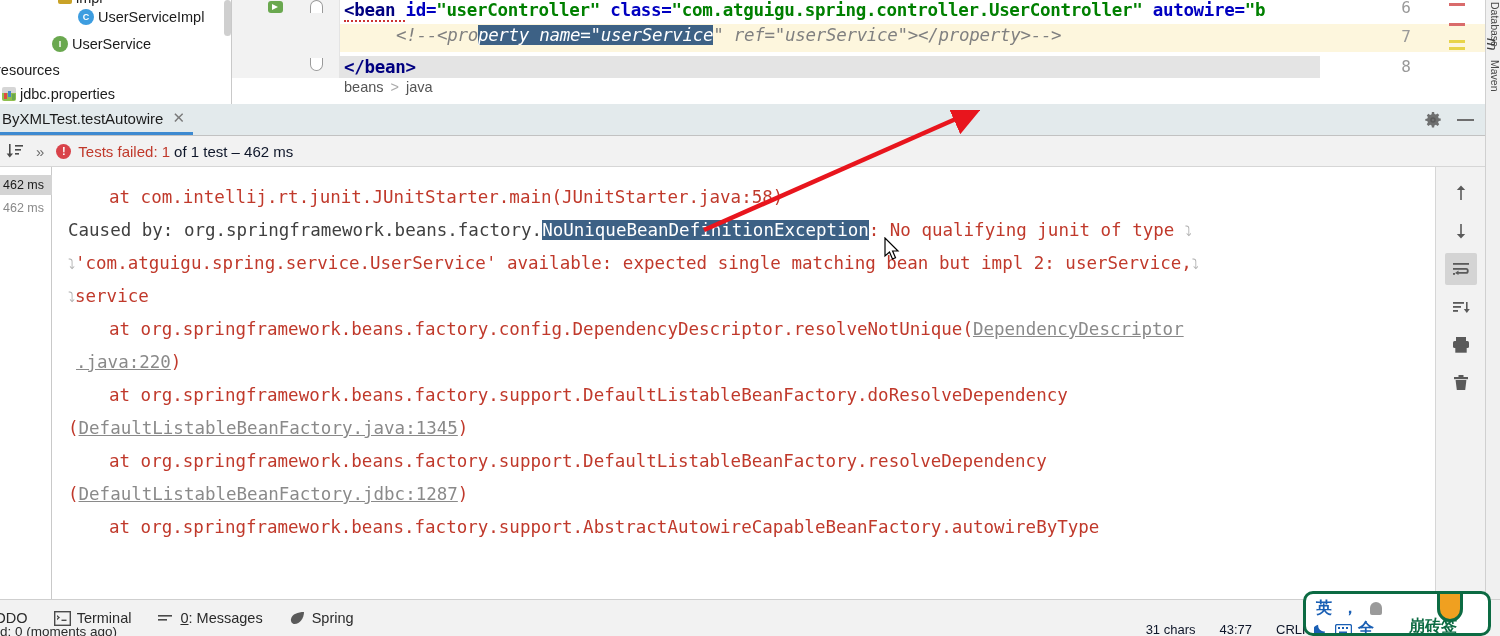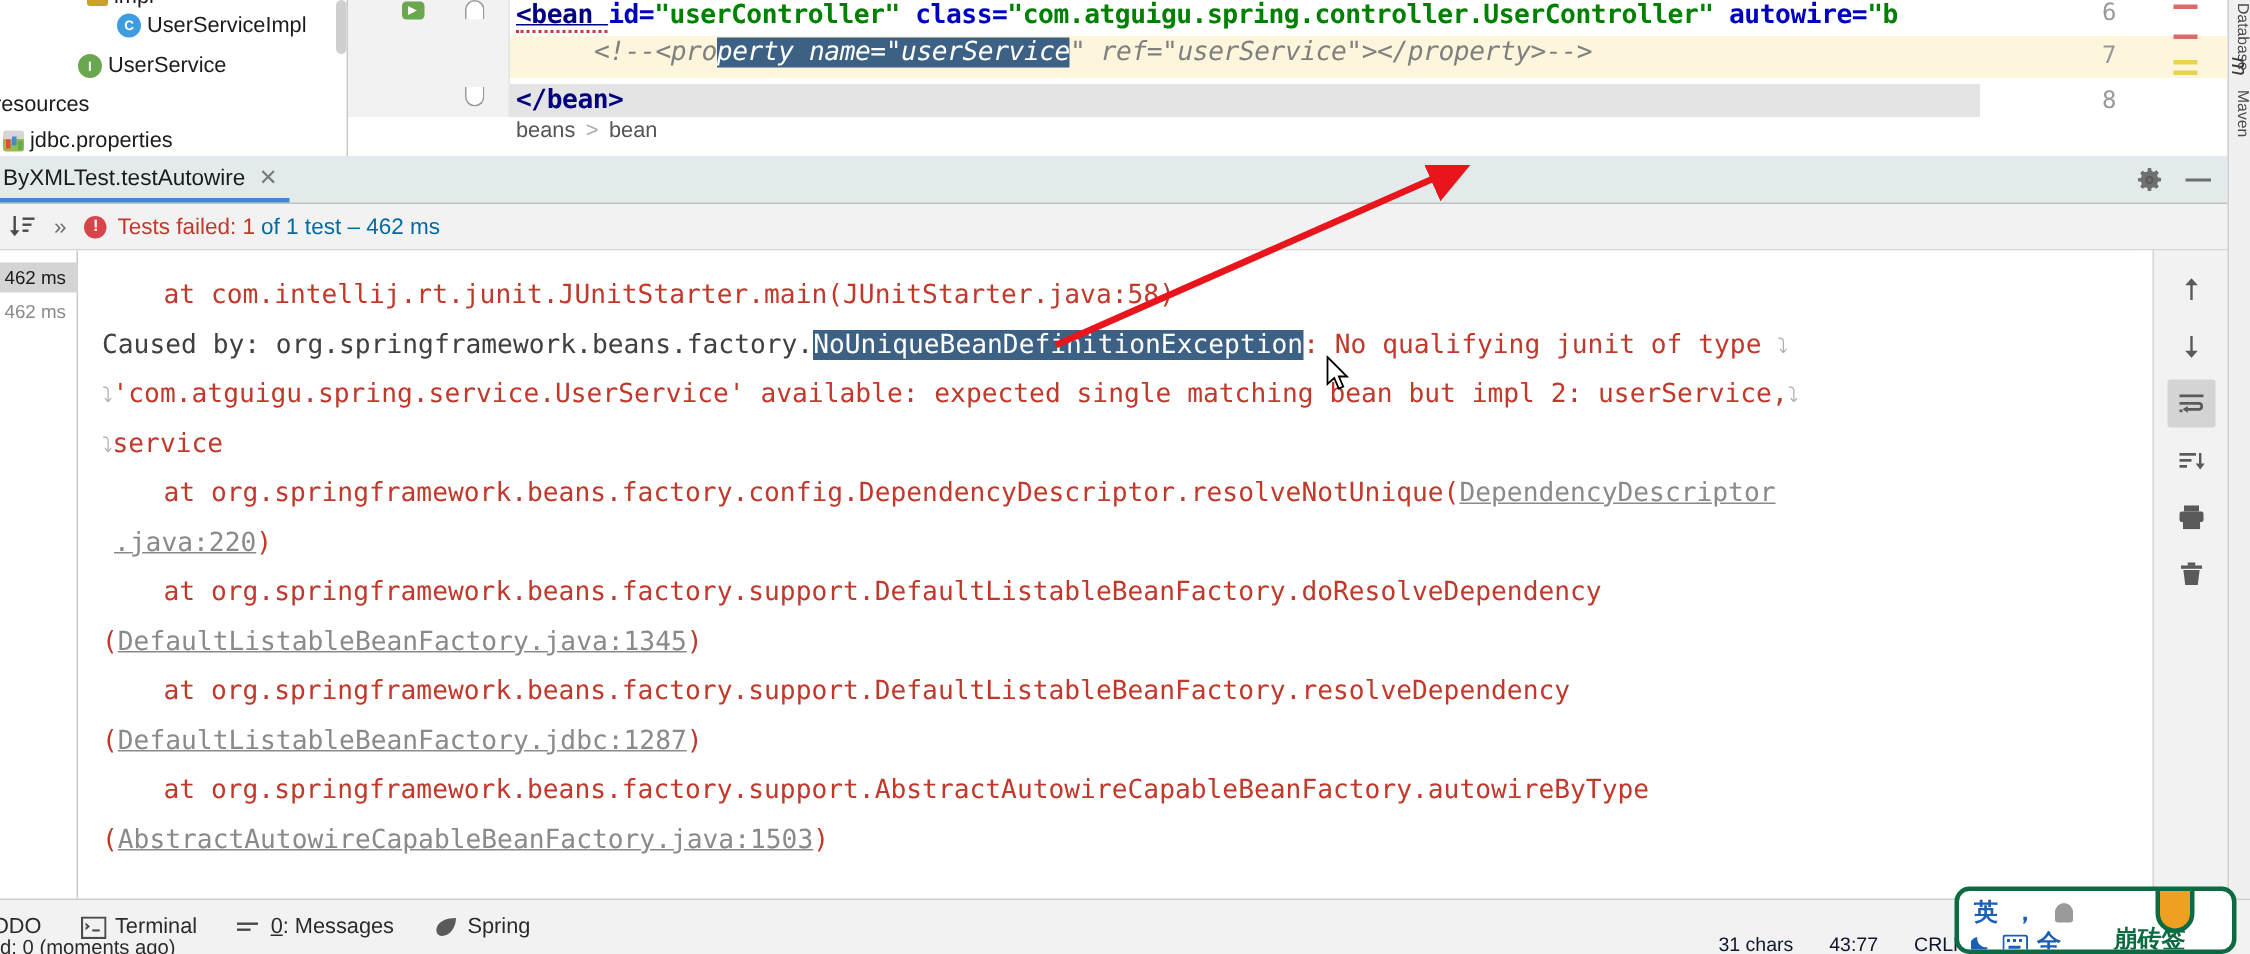--- a/index.html
+++ b/index.html
@@ -95,21 +95,20 @@
   .hl-row8 {
     position: absolute; left: 108px; top: 56px; width: 980px; height: 22px;
     background: #e4e4e4;
   }
   .k-tag   { color: #000080; }
   .k-attr  { color: #0000c0; }
   .k-val   { color: #008000; }
   .sel-blue { background: #3d6185; color: #ffffff; }
   .squiggle {
     border-bottom: 2px dotted #cc3333;
-    text-decoration: underline;
   }
 
   .breadcrumb {
     position: absolute; left: 112px; top: 79px;
     font-size: 14.5px; color: #555555;
   }
   .breadcrumb .sep { color: #aaaaaa; margin: 0 7px; }
 
   .editor-marks {
     position: absolute; right: 18px; top: 0; width: 20px; height: 104px;
@@ -149,21 +148,21 @@
   }
   .sort-ico { margin: 0 12px 0 6px; width: 18px; height: 16px; position: relative; }
   .chev { color: #6e6e6e; font-size: 15px; margin-right: 12px; }
   .err-dot {
     width: 15px; height: 15px; border-radius: 50%; background: #d9434a;
     color: #ffffff; font-size: 11px; font-weight: bold;
     display: inline-flex; align-items: center; justify-content: center;
     margin-right: 7px;
   }
   .tf-label { font-size: 15px; color: #c0392b; }
-  .tf-rest  { font-size: 15px; color: #0369a1; margin-left: 4px; }
+  .tf-rest  { font-size: 15px; color: #0f172a; margin-left: 4px; }
 
   
   .test-tree {
     position: absolute; left: 0; top: 167px; width: 52px; height: 432px;
     background: #ffffff; border-right: 1px solid #c9c9c9;
   }
   .tt-row {
     position: absolute; left: 0; width: 52px; height: 20px;
     display: flex; align-items: center; justify-content: flex-start;
     padding-left: 3px; font-size: 12.5px; white-space: nowrap;
@@ -300,21 +299,21 @@
       <div class="fold" style="top:0px;"></div>
       <div class="fold closed" style="top:58px;"></div>
 
       <div class="code-line l6"><span class="k-tag squiggle">&lt;bean </span><span class="k-attr">id=</span><span class="k-val">"userController"</span><span class="k-attr"> class=</span><span class="k-val">"com.atguigu.spring.controller.UserController"</span><span class="k-attr"> autowire=</span><span class="k-val">"b</span></div>
 
       <div class="code-line l7" style="left:164px;"><span>&lt;!--&lt;pro</span><span class="sel-blue">perty name="userService</span><span>" ref="userService"&gt;&lt;/property&gt;--&gt;</span></div>
 
       <div class="code-line l8"><span class="k-tag">&lt;/bean&gt;</span></div>
 
       <div class="breadcrumb">
-        <span>beans</span><span class="sep">&gt;</span><span>bean</span>
+        <span>beans</span><span class="sep">&gt;</span><span>java</span>
       </div>
 
       <div class="editor-marks">
         <div class="mk" style="top:3px;  background:#d96b6b;"></div>
         <div class="mk" style="top:23px; background:#d96b6b;"></div>
         <div class="mk" style="top:40px; background:#e8d44a;"></div>
         <div class="mk" style="top:47px; background:#e8d44a;"></div>
       </div>
     </div>
 
@@ -380,21 +379,20 @@
     <div class="cline indent" style="top:212px;"><span class="plain">at org.springframework.beans.factory.support.DefaultListableBeanFactory.doResolveDependency</span></div>
 
     <div class="cline" style="top:245px; left:16px;"><span class="plain">(</span><span class="lnk">DefaultListableBeanFactory.java:1345</span><span class="plain">)</span></div>
 
     <div class="cline indent" style="top:278px;"><span class="plain">at org.springframework.beans.factory.support.DefaultListableBeanFactory.resolveDependency</span></div>
 
     <div class="cline" style="top:311px; left:16px;"><span class="plain">(</span><span class="lnk">DefaultListableBeanFactory.jdbc:1287</span><span class="plain">)</span></div>
 
     <div class="cline indent" style="top:344px;"><span class="plain">at org.springframework.beans.factory.support.AbstractAutowireCapableBeanFactory.autowireByType</span></div>
 
-    <div class="cline" style="top:377px; left:16px;"><span class="plain">(</span><span class="lnk">AbstractAutowireCapableBeanFactory.java:1503</span><span class="plain">)</span></div>
 
     <div class="cline indent" style="top:410px;margin-top:32px;"><span class="plain">... 35 more</span></div>
 
     <div class="console-scroll-v"></div>
   </div>
 
   <div class="console-rail">
     <div class="crail-btn" style="top:10px;">
       <svg width="20" height="20" viewBox="0 0 20 20">
           <path fill="#5a5a5a" d="M9.2 5h1.6v12H9.2z"></path>

